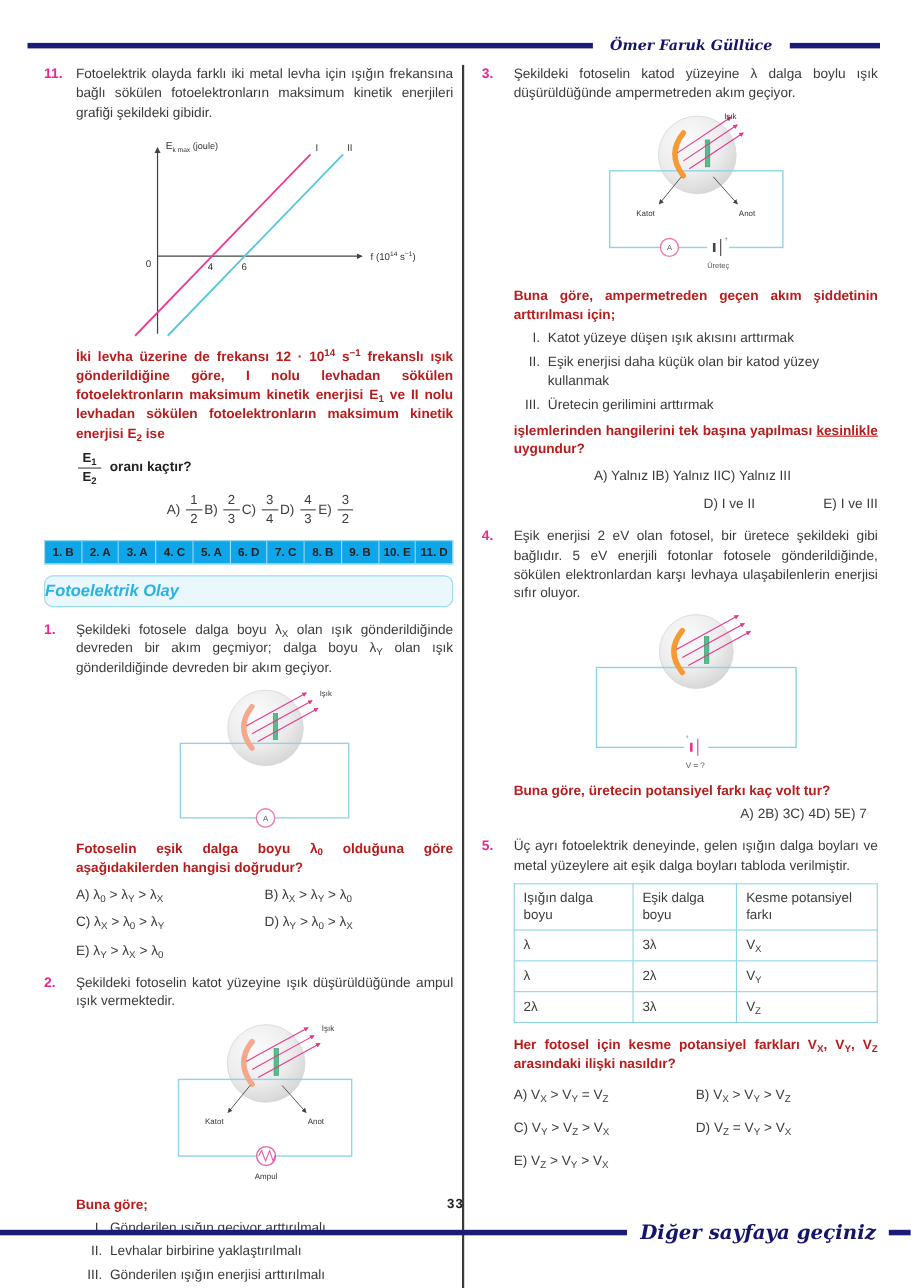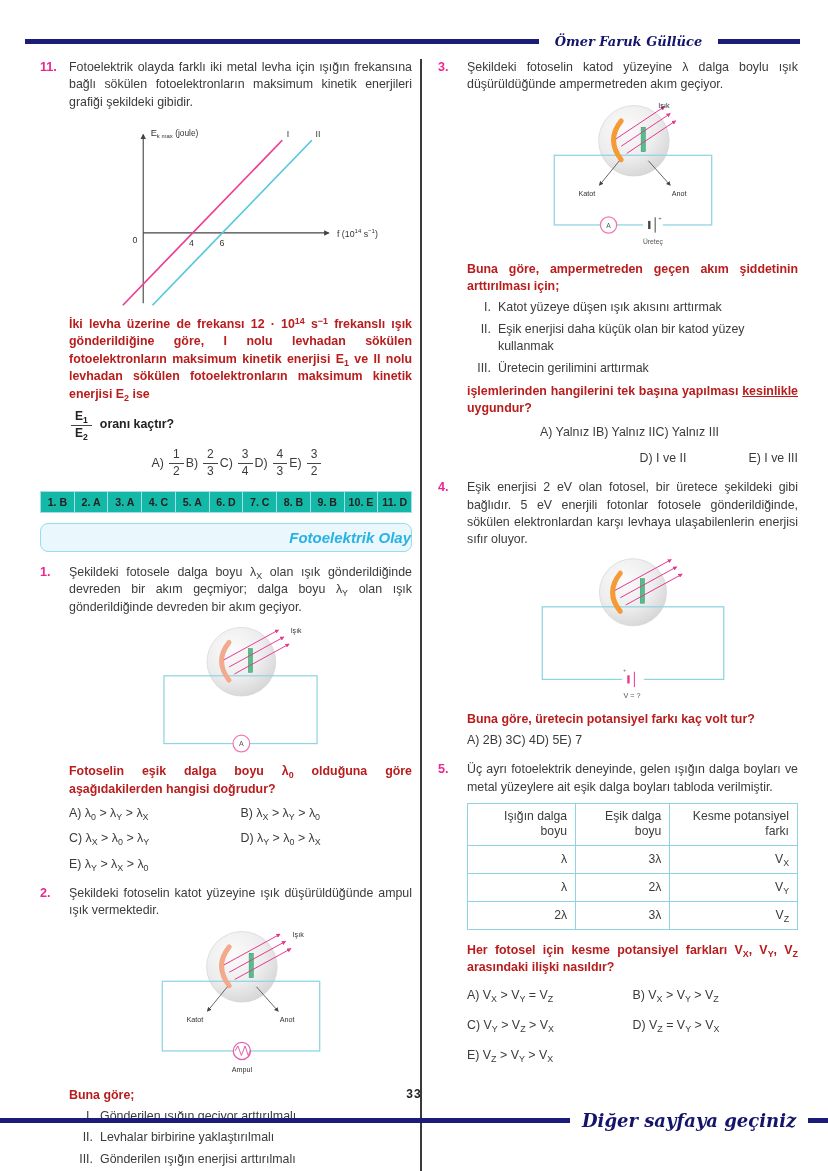--- a/index.html
+++ b/index.html
@@ -26,41 +26,41 @@
   .qtext{margin:0 0 7px;text-align:justify;}
   .ask{font-weight:bold;color:#b91c1c;}
   .figure{display:flex;justify-content:center;margin:4px 0 8px;}
   .items{margin:2px 0 6px;}
   .item{display:flex;margin:4px 0;}
   .rn{width:24px;text-align:right;margin-right:7px;flex:none;}
   .opts3{display:flex;justify-content:center;margin-top:6px;padding-right:6px;}
   .opts-sub{display:flex;justify-content:flex-end;gap:62px;margin-top:9px;}
   .optgrid{display:grid;grid-template-columns:1fr 1fr;row-gap:8px;margin-top:2px;}
   .optgrid.roomy{row-gap:13px;margin-top:10px;}
-  .opts5{display:flex;justify-content:flex-start;margin-top:4px;padding-right:10px;}
+  .opts5{display:flex;justify-content:flex-end;margin-top:4px;padding-right:10px;}
   .frac{display:inline-flex;flex-direction:column;align-items:center;vertical-align:middle;
     line-height:1.15;margin:0 2px;font-size:12px;}
   .frac .fnum{padding:0 4px 1px;border-bottom:1.3px solid #444;}
   .frac .fden{padding-top:1px;}
   .opt{display:inline-flex;align-items:center;gap:3px;}
   .ratio-line{display:flex;align-items:center;gap:6px;margin:3px 0 8px;font-weight:bold;color:#222;}
   sub,sup{line-height:0;font-size:0.72em;}
   sub{vertical-align:-0.3em;}
   sup{vertical-align:0.5em;}
   
   .key{display:flex;margin:10px 0 10px;}
   .kcell{flex:1;text-align:center;border:1.6px solid #a5dcea;padding:4px 4px;
-    font-weight:bold;font-size:10.6px;color:#222;background:#14b8a6;}
+    font-weight:bold;font-size:10.6px;color:#222;background:#0ea5e9;}
   .kcell + .kcell{border-left:none;}
   
-  .section{border:1.6px solid #9adbe8;background:#eaf7fc;border-radius:8px;text-align:right;
+  .section{border:1.6px solid #9adbe8;background:#eaf7fc;border-radius:8px;text-align:left;
     padding:5px 0;margin:2px 0 12px;font-size:15px;font-weight:bold;font-style:italic;color:#29b2e4;}
   
   .q5table{border-collapse:collapse;margin:4px auto 12px;}
-  .q5table th,.q5table td{border:1.6px solid #8fd4e4;text-align:right;font-size:12.2px;
+  .q5table th,.q5table td{border:1.6px solid #8fd4e4;text-align:left;font-size:12.2px;
     font-weight:normal;color:#3b3b3b;padding:5px 8px;}
   .q5table th{line-height:1.25;}
   .cw1{width:110px;}.cw2{width:92px;}.cw3{width:128px;margin-top:32px;}
   
   .footer{position:absolute;left:0;right:0;bottom:40px;}
   .pagenum{text-align:center;font-weight:bold;font-size:12px;color:#222;margin-bottom:9px;letter-spacing:1px;}
   .frule{display:flex;align-items:center;}
   .fbar{height:5px;background:#1b1b78;}
   .fbar-left{width:570px;}
   .fbar-right{flex:1;}

